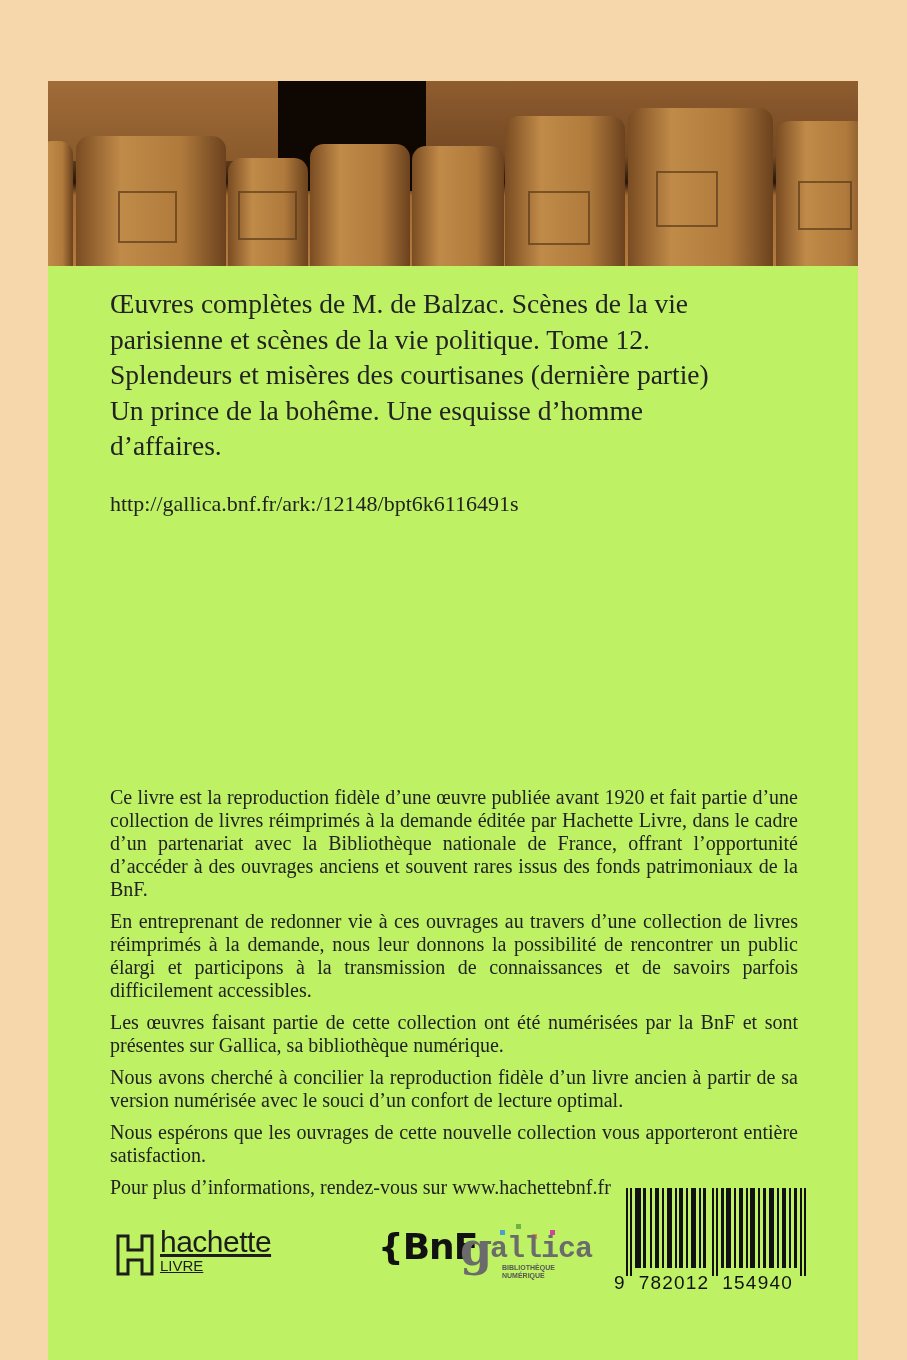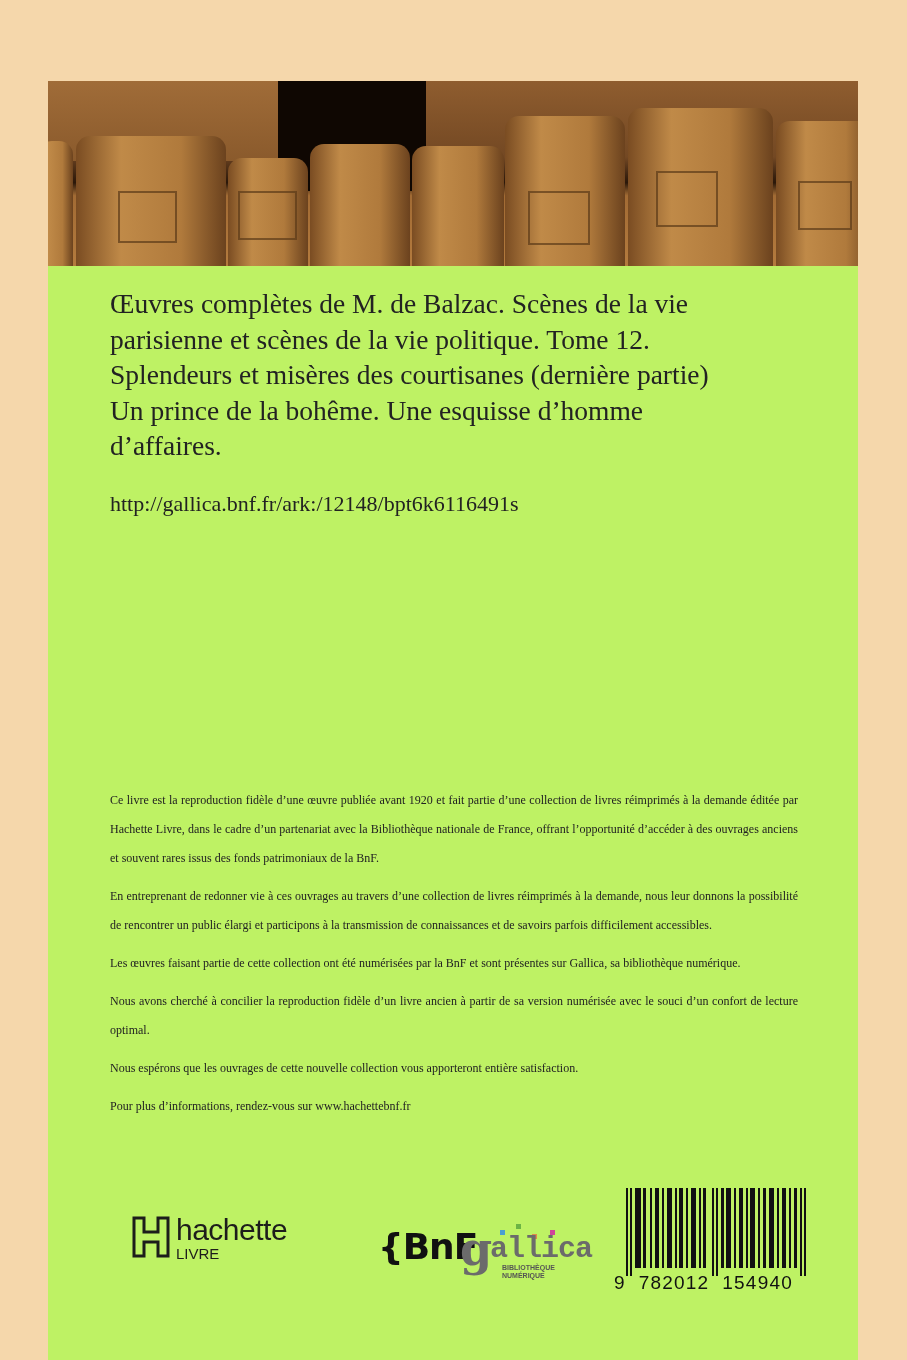--- a/index.html
+++ b/index.html
@@ -28,24 +28,24 @@
   .title {
     position: absolute; left: 62px; top: 20px; width: 620px;
     font-size: 27.5px; line-height: 35.5px; color: #222;
   }
   .url {
     position: absolute; left: 62px; top: 225px;
     font-size: 22px; color: #222;
   }
   .body-text {
     position: absolute; left: 62px; top: 520px; width: 688px;
-    font-size: 12px; line-height: 29px; text-align: justify; color: #222;
+    font-size: 20px; line-height: 23px; text-align: justify; color: #222;
   }
   .body-text p { margin: 0 0 9px 0; }
-  .hachette { position: absolute; left: 84px; top: 950px; height: 60px; display: flex; align-items: flex-start; }
+  .hachette { position: absolute; left: 68px; top: 950px; height: 60px; display: flex; align-items: flex-end; text-decoration: underline; }
   .hachette .mark { width: 38px; height: 42px; position: relative; margin-right: 6px; }
   .hachette .words { font-family: "Liberation Sans", "DejaVu Sans", sans-serif; color: #1d1d1b; }
   .hachette .w1 { font-size: 30px; line-height: 28px; letter-spacing: -0.5px; }
   .hachette .w2 { font-size: 15px; line-height: 20px; }
   .bnf { position: absolute; left: 282px; top: 960px; font-family: "DejaVu Sans", sans-serif; font-weight: bold; font-size: 36px; color: #111; letter-spacing: -1px; margin-left: 48px; }
   .gallica { position: absolute; left: 412px; top: 958px; width: 110px; height: 64px; }
   .gallica .g { position: absolute; left: 0; top: 0; font-family: "DejaVu Serif", serif; font-weight: bold; font-size: 46px; color: #6b6b6b; line-height: 50px; }
   .gallica .allica { position: absolute; left: 30px; top: 8px; font-family: Liberation Mono, monospace; font-weight: bold; font-size: 30px; color: #6b6b6b; letter-spacing: -1px; }
   .gallica .sub { position: absolute; left: 42px; top: 40px; font-family: "Liberation Sans", sans-serif; font-size: 7px; line-height: 8px; color: #555; font-weight: bold; }
   .gallica .sq { position: absolute; width: 5px; height: 5px; }

